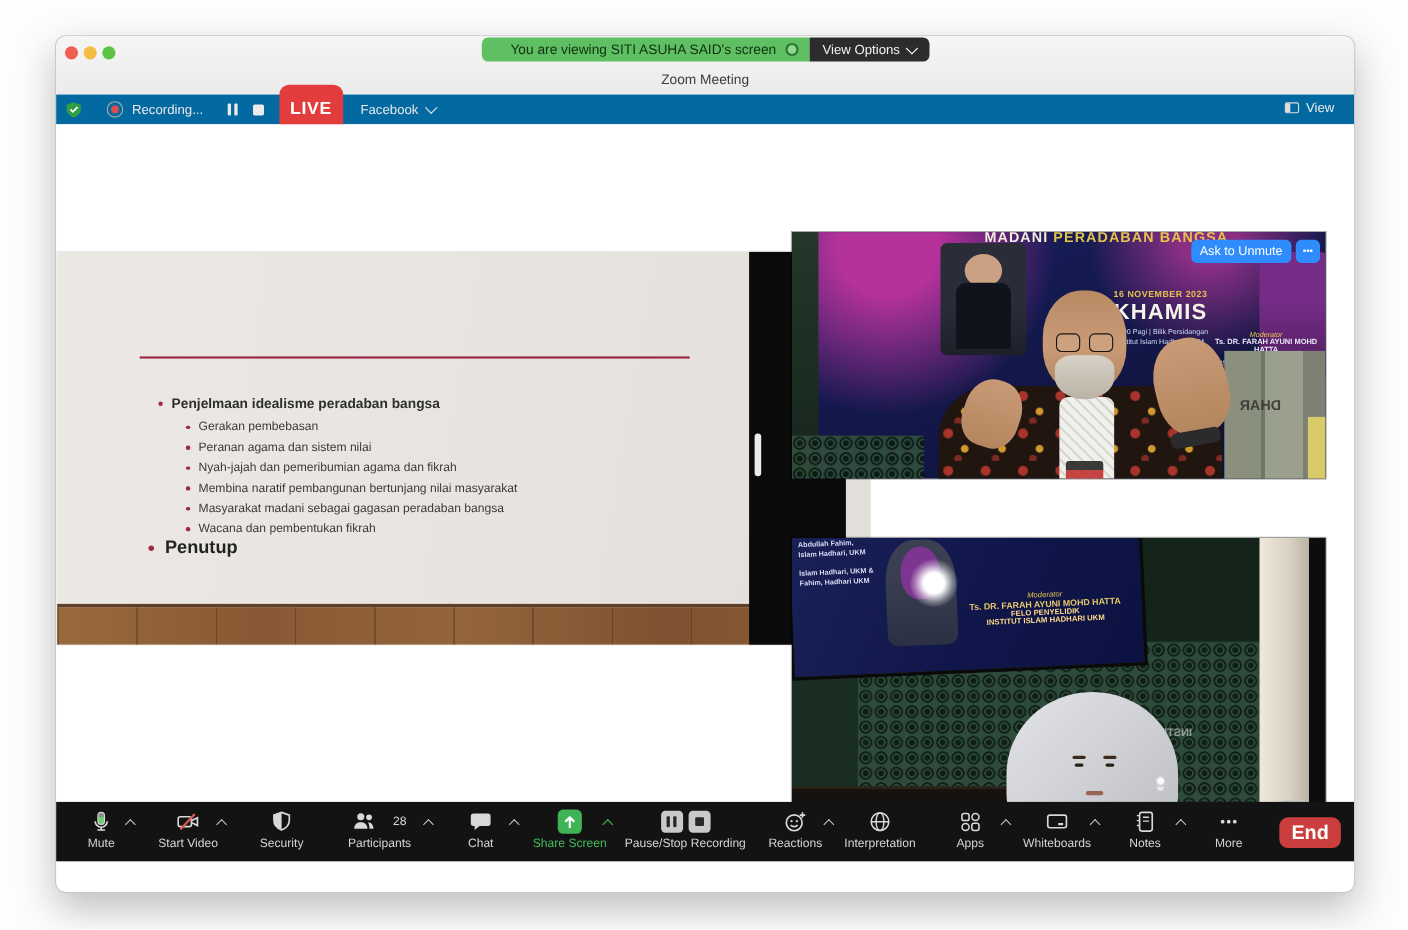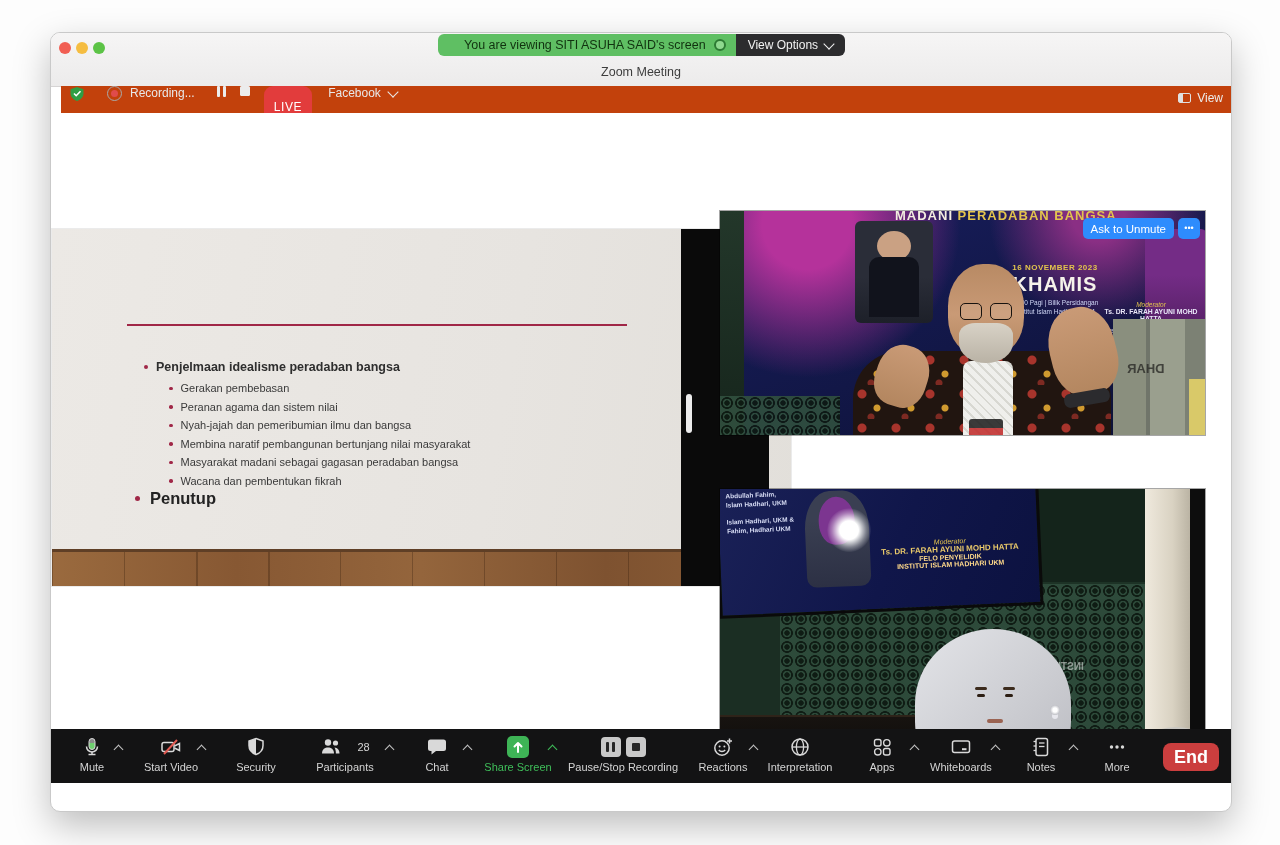--- a/index.html
+++ b/index.html
@@ -19,31 +19,31 @@
              font-size:12.5px;color:#3d3d3d;}
   .banner{position:absolute;left:387px;top:1px;height:22px;display:flex;}
   .banner-green{display:flex;align-items:center;gap:8px;background:#5fbf63;color:#11320f;
                 font-size:12.5px;font-weight:500;padding:0 10px 0 26px;border-radius:6px 0 0 6px;height:22px;}
   .banner-ring{width:12px;height:12px;border-radius:50%;border:2px solid #2d7a33;background:#8fd98f;box-sizing:border-box;}
   .banner-opts{display:flex;align-items:center;gap:7px;background:#2c2c2e;color:#f2f2f2;
                font-size:12px;padding:0 12px;border-radius:0 6px 6px 0;height:22px;cursor:default;}
   .chev-dn{width:7px;height:7px;border-right:1.6px solid currentColor;border-bottom:1.6px solid currentColor;
            transform:rotate(45deg);margin-top:-3px;}
   
-  .streambar{position:absolute;left:10px;top:53px;width:100%;height:27px;background:#c2410c;
-             display:flex;align-items:flex-start;color:#e8e8e8;font-size:12px;}
+  .streambar{position:absolute;left:0;top:53px;width:100%;height:27px;background:#0369a1;
+             display:flex;align-items:center;color:#e8e8e8;font-size:12px;}
   .sb-shield{margin-left:8px;display:flex;}
   .recdot{width:15px;height:15px;border-radius:50%;border:1.5px solid #a9a9a9;margin-left:22px;
           display:flex;align-items:center;justify-content:center;box-sizing:border-box;}
   .recdot::after{content:"";width:7px;height:7px;border-radius:50%;background:#e04b4b;}
   .rec-label{margin-left:8px;}
   .pbars{display:flex;gap:3px;margin-left:22px;cursor:default;}
   .pbars span{width:3px;height:11px;background:#ececec;border-radius:1px;}
   .stopbox{width:10px;height:10px;background:#ececec;border-radius:1.5px;margin-left:14px;cursor:default;}
-  .live{margin-left:14px;background:#e23c3c;color:#fff;font-size:12px;font-weight:normal;
+  .live{margin-left:14px;background:#e23c3c;color:#fff;font-size:16px;font-weight:bold;
         letter-spacing:.6px;padding:14px 10px;border-radius:9px;}
   .fb{display:flex;align-items:center;gap:8px;margin-left:16px;cursor:default;}
   .viewbtn{position:absolute;right:18px;top:5px;display:flex;align-items:center;gap:6px;
            color:#ececec;font-size:12px;cursor:default;}
   .view-ic{width:13px;height:10px;border:1.5px solid #e0e0e0;border-radius:2px;position:relative;box-sizing:border-box;}
   .view-ic::before{content:"";position:absolute;left:0;top:0;bottom:0;width:4px;background:#e0e0e0;}
   
   .content{position:absolute;left:0;top:80px;width:100%;height:616px;background:#ffffff;}
   
   .slide{position:absolute;left:1px;top:116px;width:739px;height:357px;
@@ -248,21 +248,21 @@
           <div class="srow">
               <span class="sdot"></span>
               <span>Gerakan pembebasan</span>
             </div>
           <div class="srow">
               <span class="sdot"></span>
               <span>Peranan agama dan sistem nilai</span>
             </div>
           <div class="srow">
               <span class="sdot"></span>
-              <span>Nyah-jajah dan pemeribumian ilmu dan bangsa</span>
+              <span>Nyah-jajah dan pemeribumian agama dan fikrah</span>
             </div>
           <div class="srow">
               <span class="sdot"></span>
               <span>Membina naratif pembangunan bertunjang nilai masyarakat</span>
             </div>
           <div class="srow">
               <span class="sdot"></span>
               <span>Masyarakat madani sebagai gagasan peradaban bangsa</span>
             </div>
           <div class="srow">

